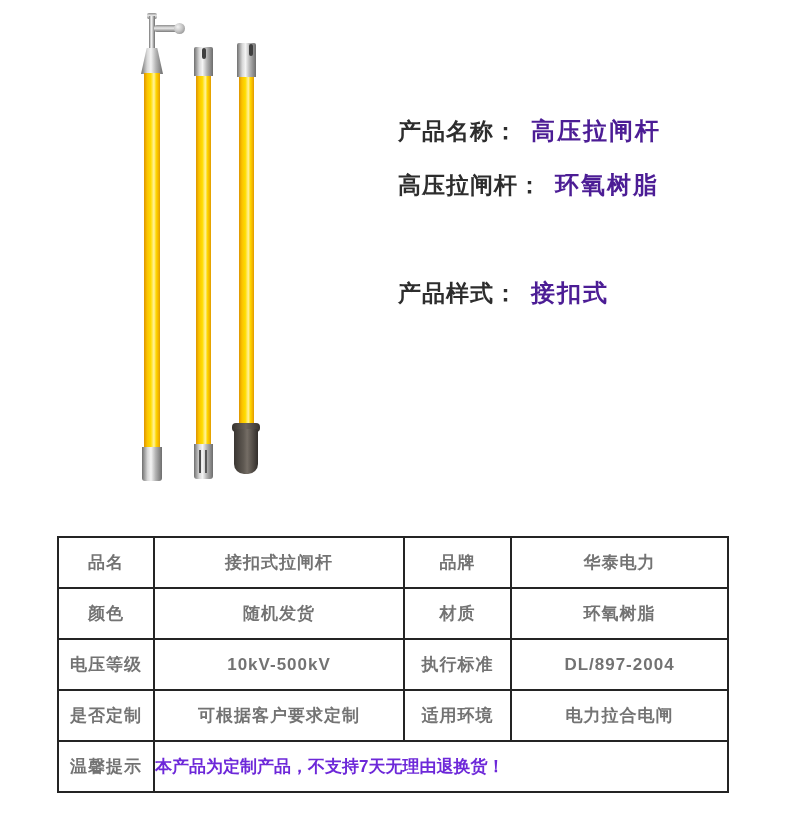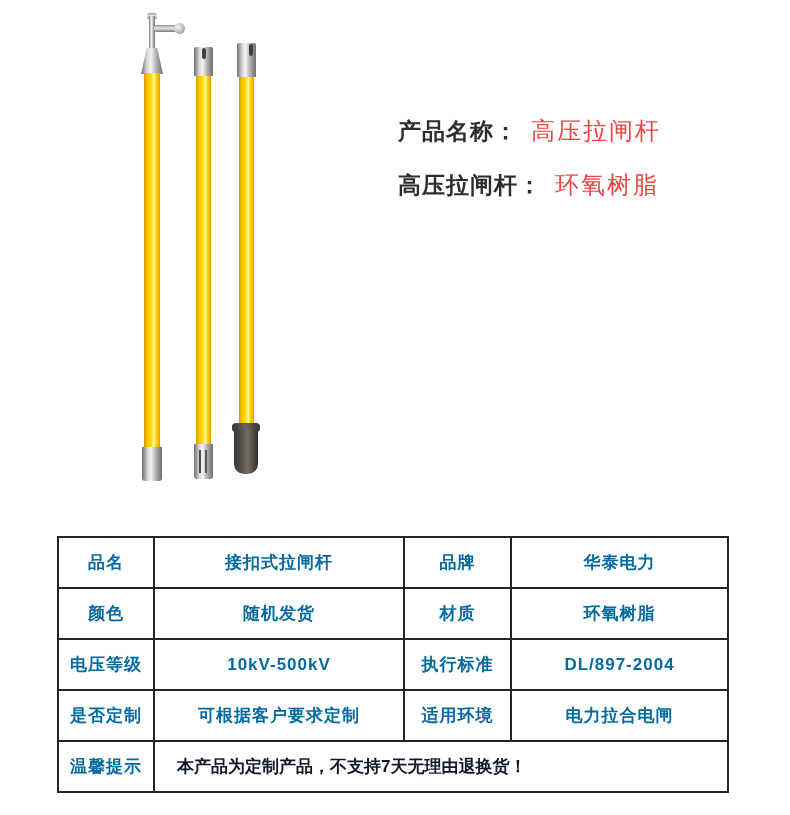--- a/index.html
+++ b/index.html
@@ -46,29 +46,29 @@
   .p3-shaft{left:7px;top:34px;width:15px;height:347px;}
   .p3-rim{left:0;top:380px;width:28px;height:9px;border-radius:4px;
           background:linear-gradient(90deg,#37332f,#6b645d 50%,#37332f);}
   .p3-grip{left:2px;top:386px;width:24px;height:45px;border-radius:2px 2px 10px 10px;
            background:linear-gradient(90deg,#3a3632 0%,#5f5952 40%,#746d65 55%,#534d47 78%,#312d2a 100%);}
 
   
   .specs{position:absolute;left:398px;top:104px;width:360px;}
   .spec-row{display:flex;align-items:center;height:54px;white-space:nowrap;}
   .spec-label{font-size:23px;font-weight:700;color:#2d2d2d;letter-spacing:1px;}
-  .spec-value{font-size:24px;font-weight:400;color:#ef4444;margin-left:13px;letter-spacing:2px;}
+  .spec-value{font-size:24px;font-weight:700;color:#4c1d95;margin-left:13px;letter-spacing:2px;}
 
   
   .spec-table{position:absolute;left:57px;top:536px;width:670px;border-collapse:collapse;table-layout:fixed;}
   .spec-table td{
     border:2px solid #242424;height:49px;text-align:center;vertical-align:middle;
-    font-size:17px;font-weight:700;color:#0369a1;padding:0;letter-spacing:1px;
+    font-size:17px;font-weight:700;color:#737373;padding:0;letter-spacing:1px;
   }
-  .spec-table td.notice{text-align:left;padding-left:22px;color:#0f172a;letter-spacing:0;}
+  .spec-table td.notice{text-align:left;color:#6d28d9;letter-spacing:0;}
 </style>
 </head>
 <body>
 
 <div class="canvas">
 
   <div class="photo">
 
     <div class="pole pole1">
       <div class="p1-nub metal-v"></div>
@@ -105,20 +105,24 @@
     <div class="spec-row">
       <span class="spec-label">产品名称：</span>
       <span class="spec-value">高压拉闸杆</span>
     </div>
     <div class="spec-row">
       <span class="spec-label">高压拉闸杆：</span>
       <span class="spec-value">环氧树脂</span>
     </div>
     <div class="spec-row">
     </div>
+    <div class="spec-row">
+      <span class="spec-label">产品样式：</span>
+      <span class="spec-value">接扣式</span>
+    </div>
   </div>
 
   <table class="spec-table">
     <colgroup>
       <col style="width:96px">
         <col style="width:250px">
         <col style="width:107px">
         <col style="width:217px">
     </colgroup>
     <tbody>

